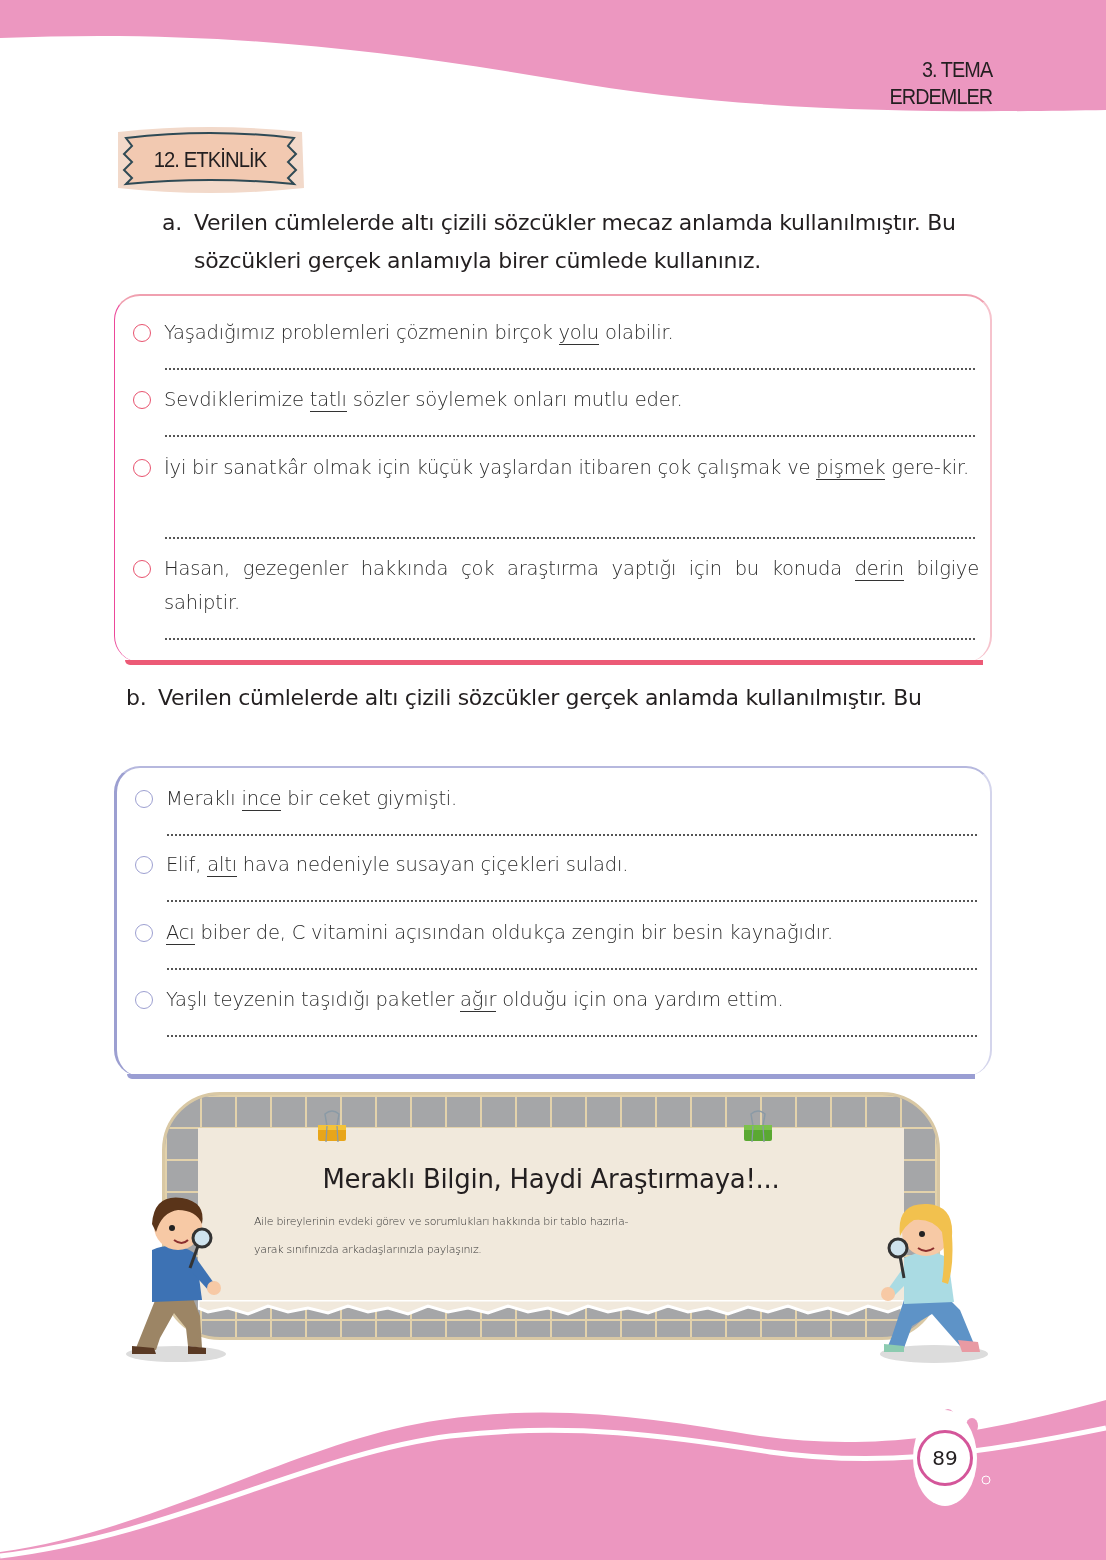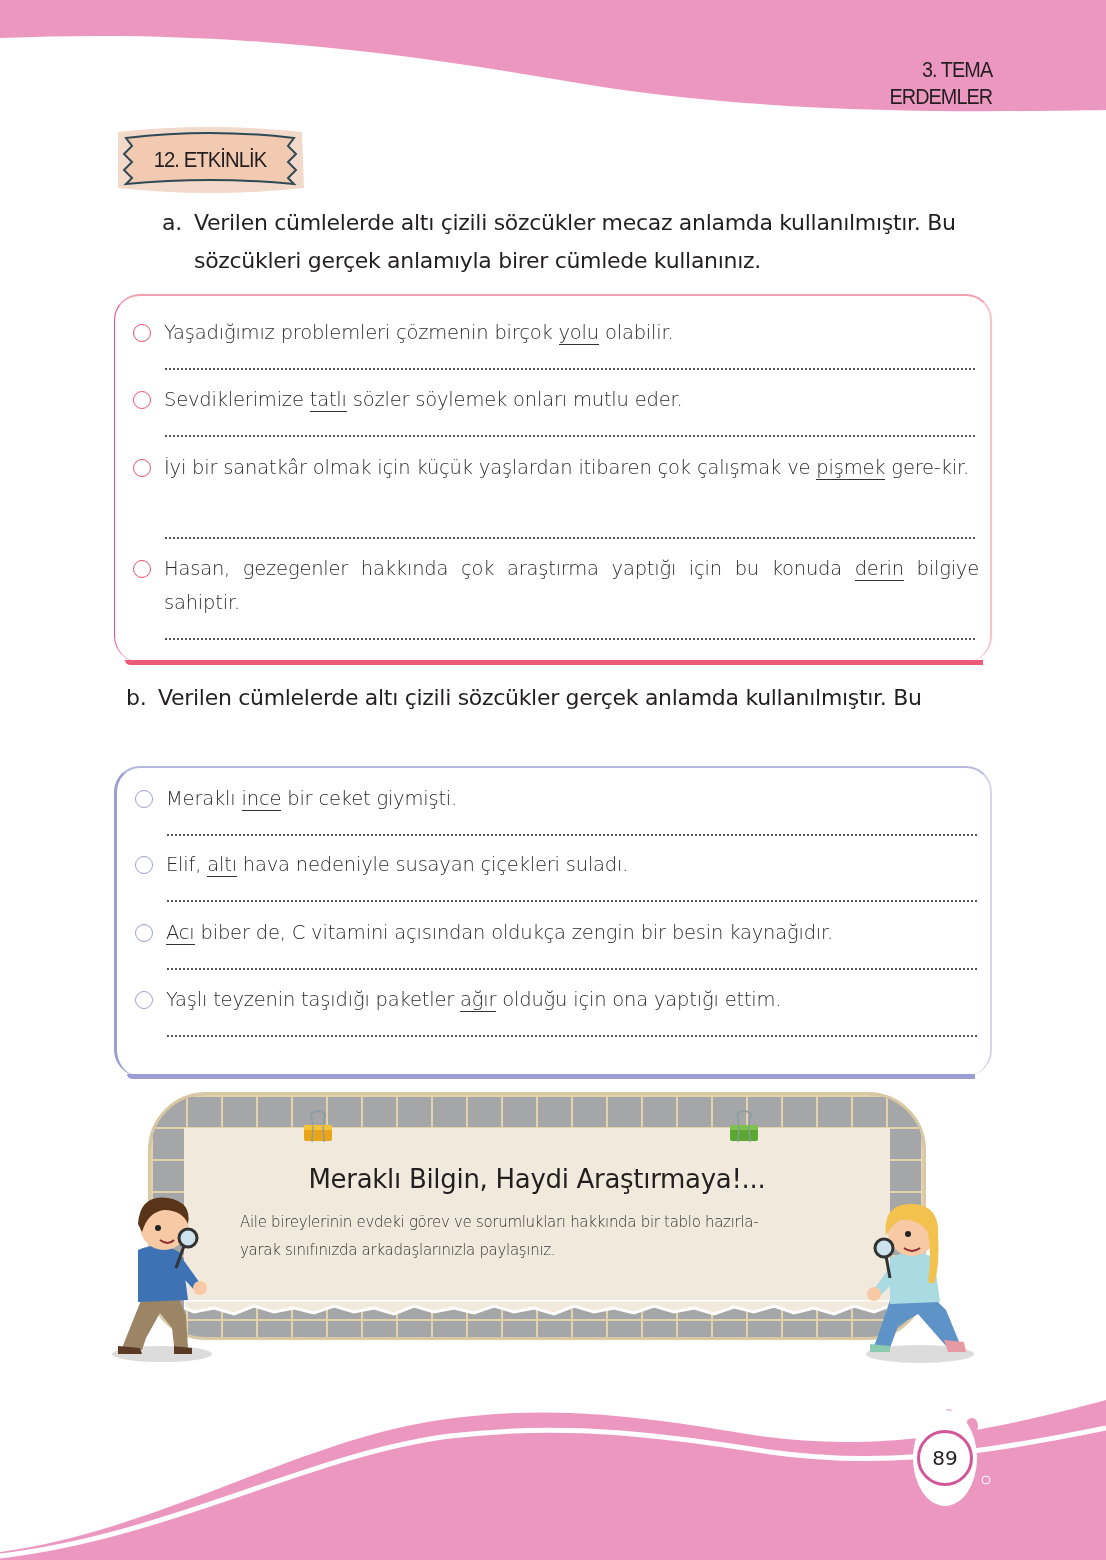--- a/index.html
+++ b/index.html
@@ -37,37 +37,37 @@
   .item .bullet { position: absolute; left: 0; top: 8px; width: 18px; height: 18px; border-radius: 50%; background: #fff; }
   .box-a .bullet { border: 1.5px solid #e8536f; }
   .box-b .bullet { border: 1.5px solid #9da0d1; }
   .item .text { position: absolute; left: 31px; width: 815px; font-family: "DejaVu Sans", sans-serif;
     font-size: 19.5px; line-height: 34px; color: #2a2a2a; font-weight: 300; text-align: justify; letter-spacing: -0.2px; }
   .item .text u { text-decoration: none; border-bottom: 1.5px solid #333; }
   .item .answer-line { position: absolute; left: 31px; width: 813px; height: 2px;
     background-image: radial-gradient(circle, #555 0.8px, transparent 1px);
     background-size: 4px 2px; background-repeat: repeat-x; }
 
-  .research-card { position: absolute; left: 116px; top: 1088px; width: 860px; height: 280px; }
+  .research-card { position: absolute; left: 130px; top: 1088px; width: 860px; height: 280px; }
   .frame { position: absolute; left: 32px; top: 4px; width: 778px; height: 248px; border-radius: 58px;
     background: #a5a6a8; border: 3px solid #d9c8a4; overflow: hidden; }
   .frame .grid { position: absolute; inset: 0;
     background-image:
       linear-gradient(to right, #e3d2ab 2px, transparent 2px),
       linear-gradient(to bottom, #e3d2ab 2px, transparent 2px);
     background-size: 35px 32px; }
   .paper { position: absolute; left: 68px; top: 40px; width: 706px; height: 180px; background: #f1e9dc; }
   .paper-torn { position: absolute; left: 68px; top: 212px; width: 706px; height: 20px; }
   .clip { position: absolute; top: 22px; width: 32px; height: 36px; }
   .clip-yellow { left: 186px; }
   .clip-green { left: 612px; }
   .card-title { position: absolute; left: 68px; top: 76px; width: 706px; text-align: center;
     font-family: "DejaVu Sans", sans-serif; font-size: 26px; color: #231f20; letter-spacing: -0.3px; }
   .card-body { position: absolute; left: 124px; top: 120px; width: 626px; font-family: "DejaVu Sans", sans-serif;
-    font-size: 15px; line-height: 28px; color: #333; font-weight: 300; letter-spacing: -0.3px; }
+    font-size: 11px; line-height: 28px; color: #333; font-weight: 300; letter-spacing: -0.3px; }
 
   .kid { position: absolute; }
   .kid-boy { left: -4px; top: 100px; width: 100px; height: 175px; }
   .kid-girl { left: 712px; top: 108px; width: 146px; height: 168px; }
 
   .page-number { position: absolute; left: 917px; top: 1430px; width: 56px; height: 56px; border-radius: 50%;
     background: #fff; border: 3px solid #d4569a; display: flex; align-items: center; justify-content: center;
     font-family: "DejaVu Sans", sans-serif; font-size: 20px; color: #231f20; }
 </style>
 </head>
@@ -134,21 +134,21 @@
     <div class="text" style="top:0;"><span>Elif, </span><u>altı</u><span> hava nedeniyle susayan çiçekleri suladı.</span></div>
     <div class="answer-line" style="top:52px;"></div>
   </div>
   <div class="item" style="top:148px;">
     <span class="bullet"></span>
     <div class="text" style="top:0;"><span></span><u>Acı</u><span> biber de, C vitamini açısından oldukça zengin bir besin kaynağıdır.</span></div>
     <div class="answer-line" style="top:52px;"></div>
   </div>
   <div class="item" style="top:215px;">
     <span class="bullet"></span>
-    <div class="text" style="top:0;"><span>Yaşlı teyzenin taşıdığı paketler </span><u>ağır</u><span> olduğu için ona yaptığı ettim.</span></div>
+    <div class="text" style="top:0;"><span>Yaşlı teyzenin taşıdığı paketler </span><u>ağır</u><span> olduğu için ona yardım ettim.</span></div>
     <div class="answer-line" style="top:52px;"></div>
   </div>
   <div class="bottom-bar"></div>
 </div>
 
 <div class="research-card">
   <div class="frame">
       <div class="grid"></div>
     </div>
   <div class="paper"></div>

